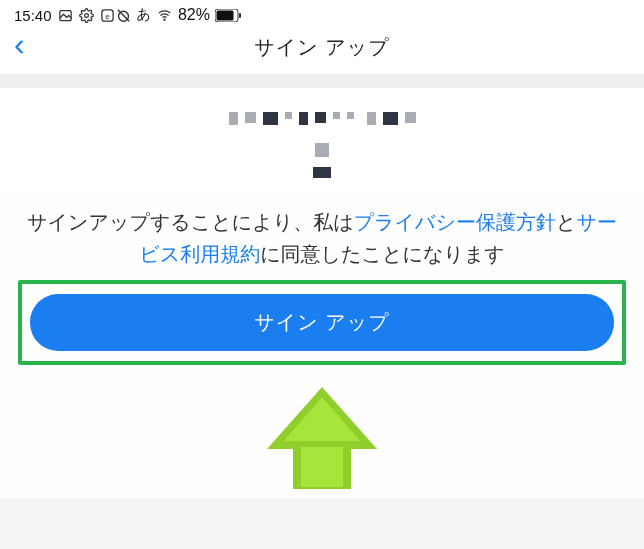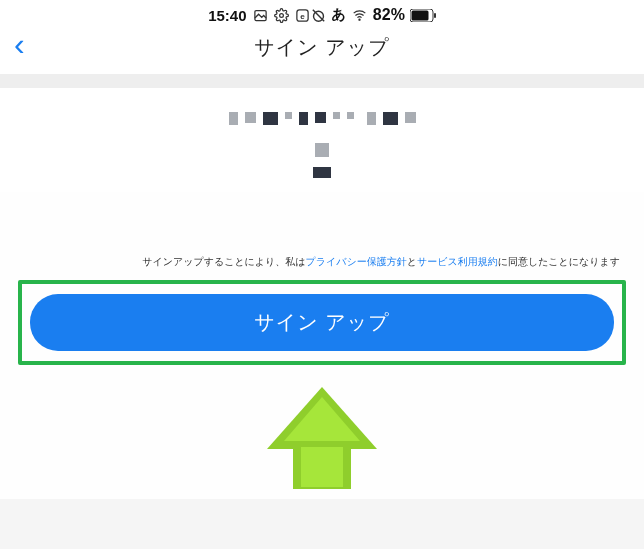--- a/index.html
+++ b/index.html
@@ -1,38 +1,38 @@
 <!DOCTYPE html>
 <html><head>
   <meta charset="utf-8">
   <style>
     * { margin: 0; padding: 0; box-sizing: border-box; }
     body { width: 644px; height: 549px; font-family: -apple-system, "Hiragino Sans", sans-serif; background: #f5f5f5; overflow: hidden; }
 
-    .status-bar { display: flex; justify-content: center; align-items: center; padding: 6px 14px 2px; background: #fff; font-size: 15px; font-weight: 700; color: #111; }
+    .status-bar { display: flex; justify-content: flex-start; align-items: center; padding: 6px 14px 2px; background: #fff; font-size: 15px; font-weight: 400; color: #111; }
     .status-left, .status-right { display: flex; align-items: center; gap: 6px; }
     .status-right { gap: 5px; }
     .status-icn { display: inline-flex; align-items: center; justify-content: center; }
 
     .nav-bar { display: flex; align-items: center; background: #fff; padding: 8px 14px 14px; position: relative; }
     .back { color: #1a7ef0; font-size: 32px; font-weight: 300; line-height: 1; margin-top: -6px; }
     .title { position: absolute; left: 50%; transform: translateX(-50%); font-size: 20px; font-weight: 500; color: #222; letter-spacing: 1px; }
 
     .gap { height: 14px; background: #eee; }
 
     .content { background: #fff; padding: 24px 0 14px; }
     .pix-row { display: flex; justify-content: center; gap: 7px; margin-bottom: 14px; }
     .pix { background: #2f3542; }
     .pix.lt { background: #a9adb3; }
     .s1 { width: 9px; height: 13px; } .s2 { width: 15px; height: 13px; } .s3 { width: 11px; height: 11px; } .s4 { width: 7px; height: 7px; } .s5 { width: 14px; height: 14px; } .s6 { width: 18px; height: 11px; }
     .pix-single { display: flex; justify-content: center; margin: 18px 0 8px; }
     .pix-single2 { display: flex; justify-content: center; margin: 10px 0 0; }
 
     .footer { background: #fefefe; padding: 14px 18px 10px; }
-    .consent { text-align: right; font-size: 10px; color: #333; line-height: 1.6; padding: 0 6px 10px; margin-top: 48px; }
+    .consent { text-align: center; font-size: 20px; color: #333; line-height: 1.6; padding: 0 6px 10px; }
     .consent a { color: #1a7ef0; text-decoration: none; }
 
     .highlight-box { border: 4px solid #28b44b; padding: 10px 8px; border-radius: 2px; }
     .signup-btn { width: 100%; background: #1a7ef0; color: #fff; border: none; border-radius: 28px; padding: 15px 0; font-size: 20px; font-weight: 500; letter-spacing: 1px; cursor: pointer; }
 
     .arrow-wrap { display: flex; justify-content: center; margin-top: 22px; }
     .arrow { position: relative; width: 90px; }
     .arrow-head { width: 0; height: 0; border-left: 55px solid transparent; border-right: 55px solid transparent; border-bottom: 62px solid #8fce2c; margin-left: -10px; position: relative; }
     .arrow-head::after { content: ""; position: absolute; top: 10px; left: -38px; width: 0; height: 0; border-left: 38px solid transparent; border-right: 38px solid transparent; border-bottom: 44px solid #a6e63a; }
     .arrow-body { width: 58px; height: 40px; background: #8fce2c; margin: 0 auto; position: relative; }

